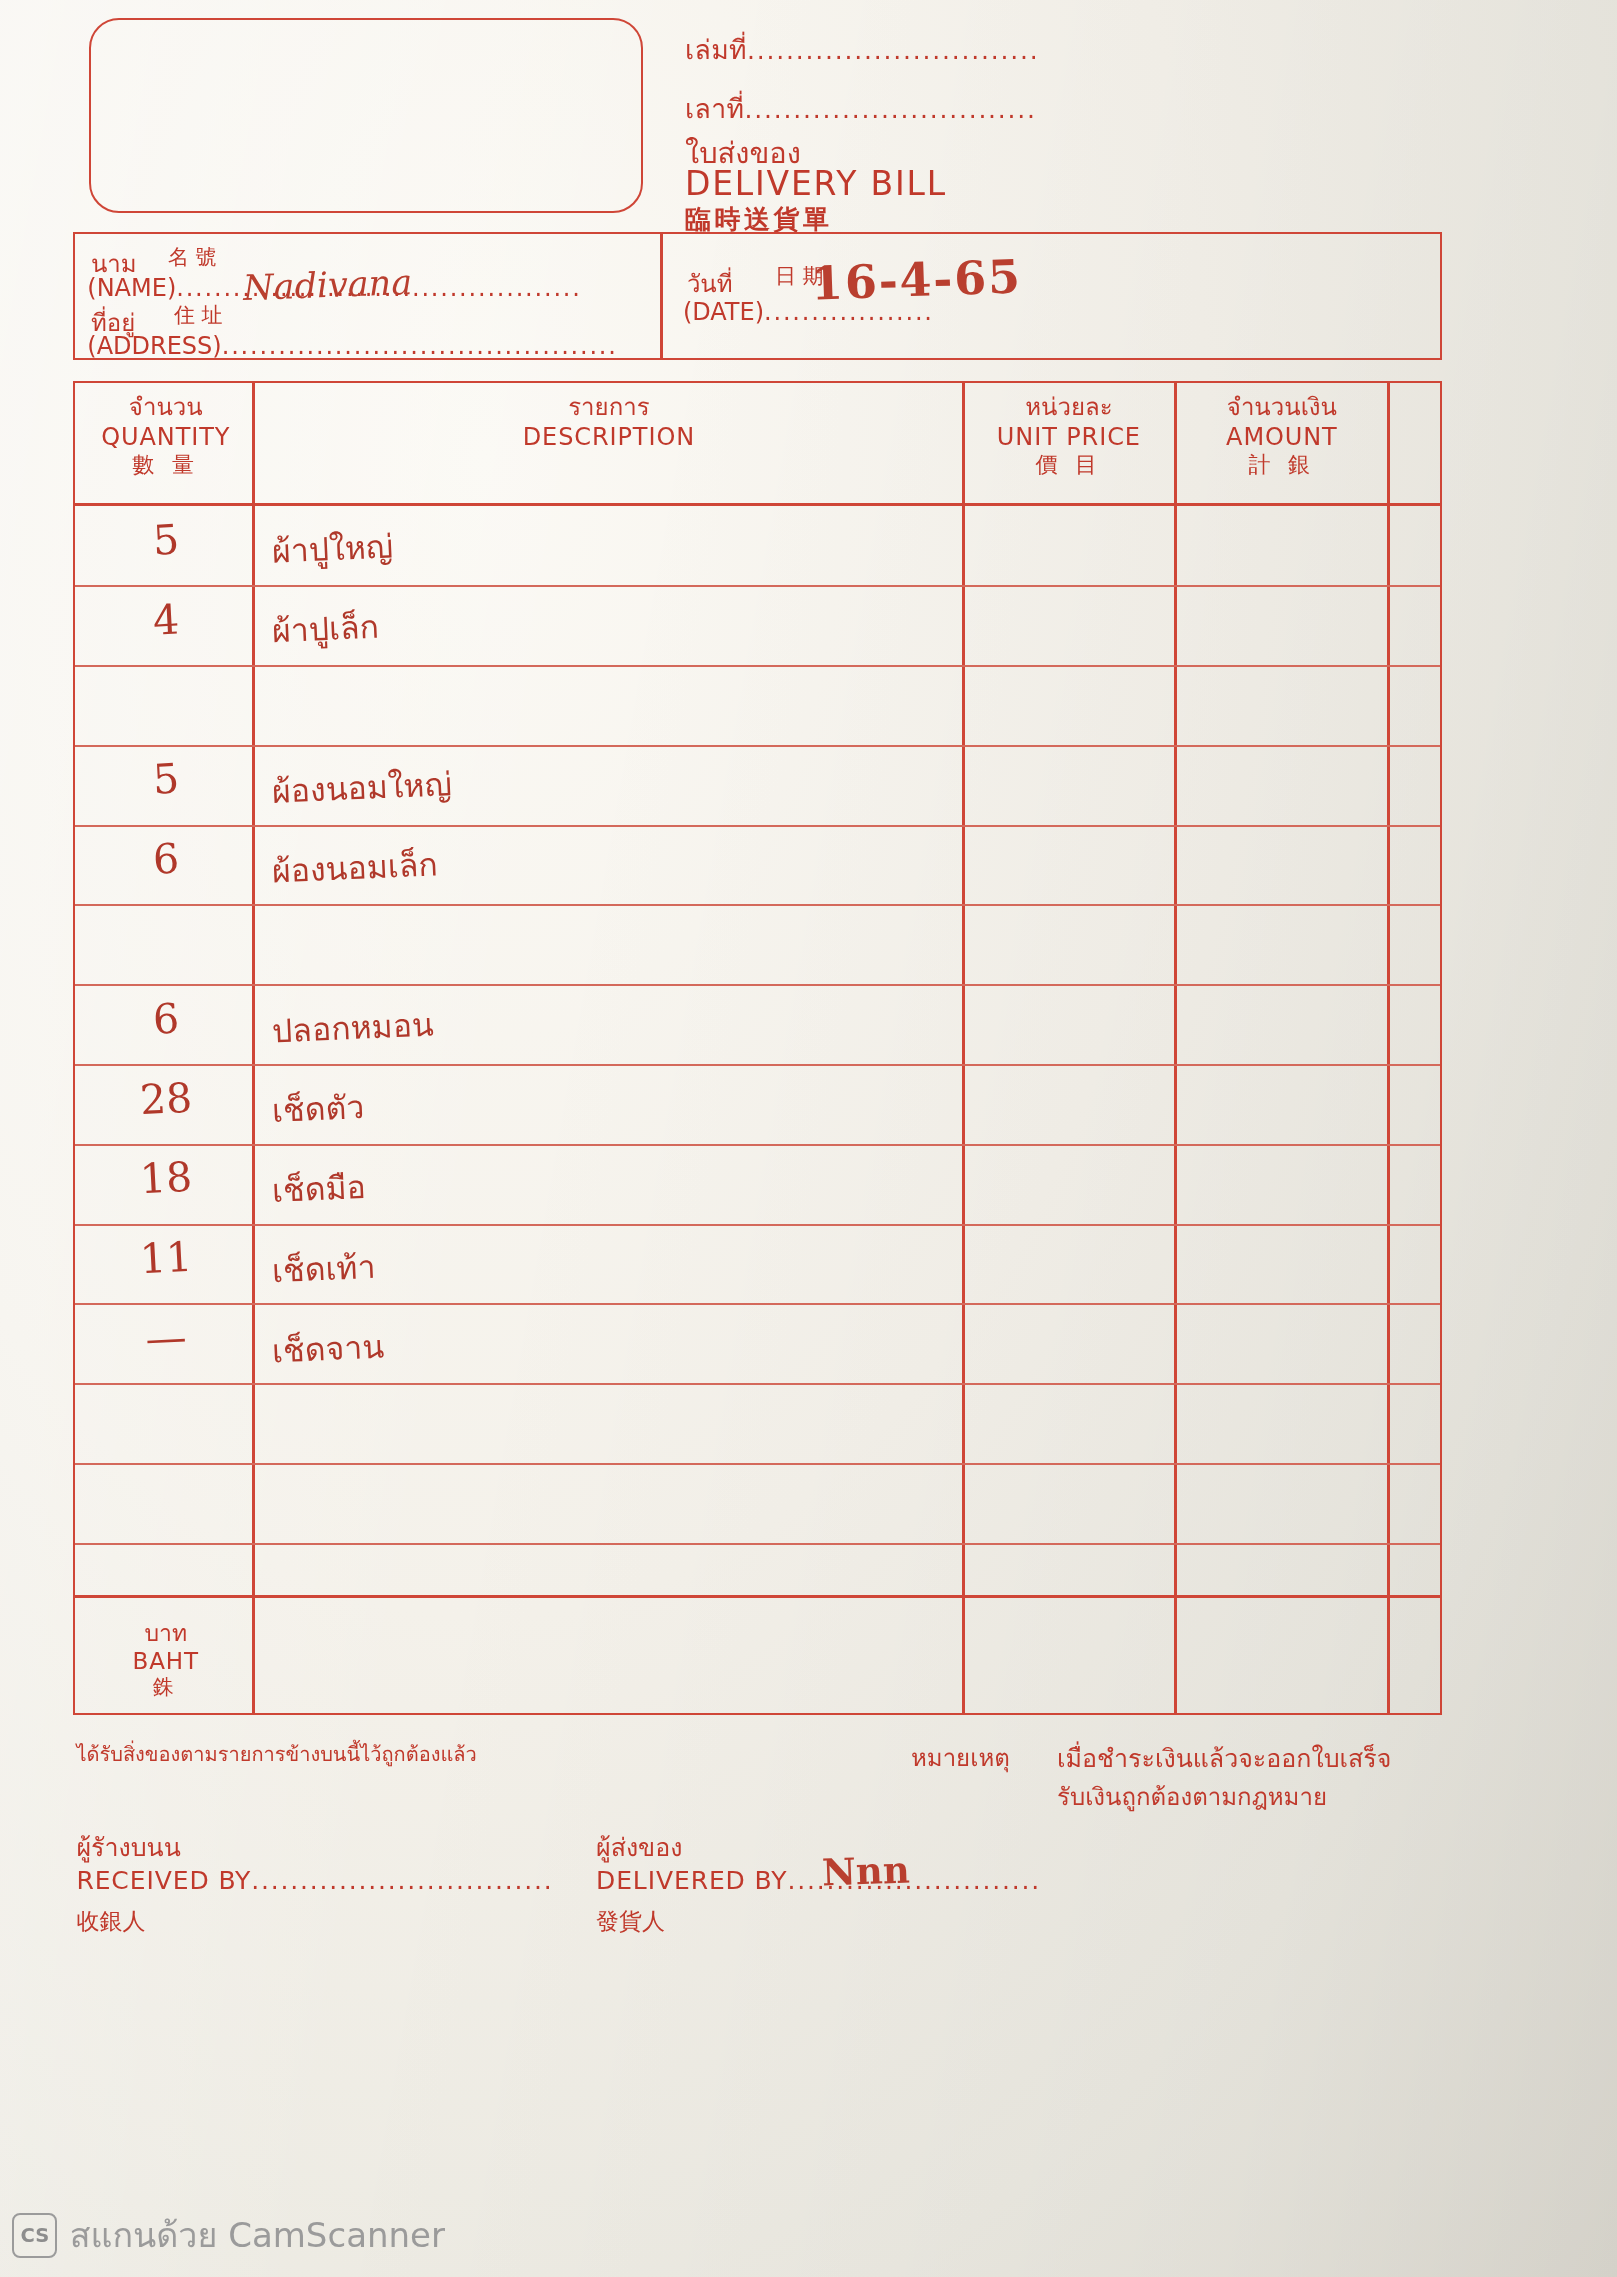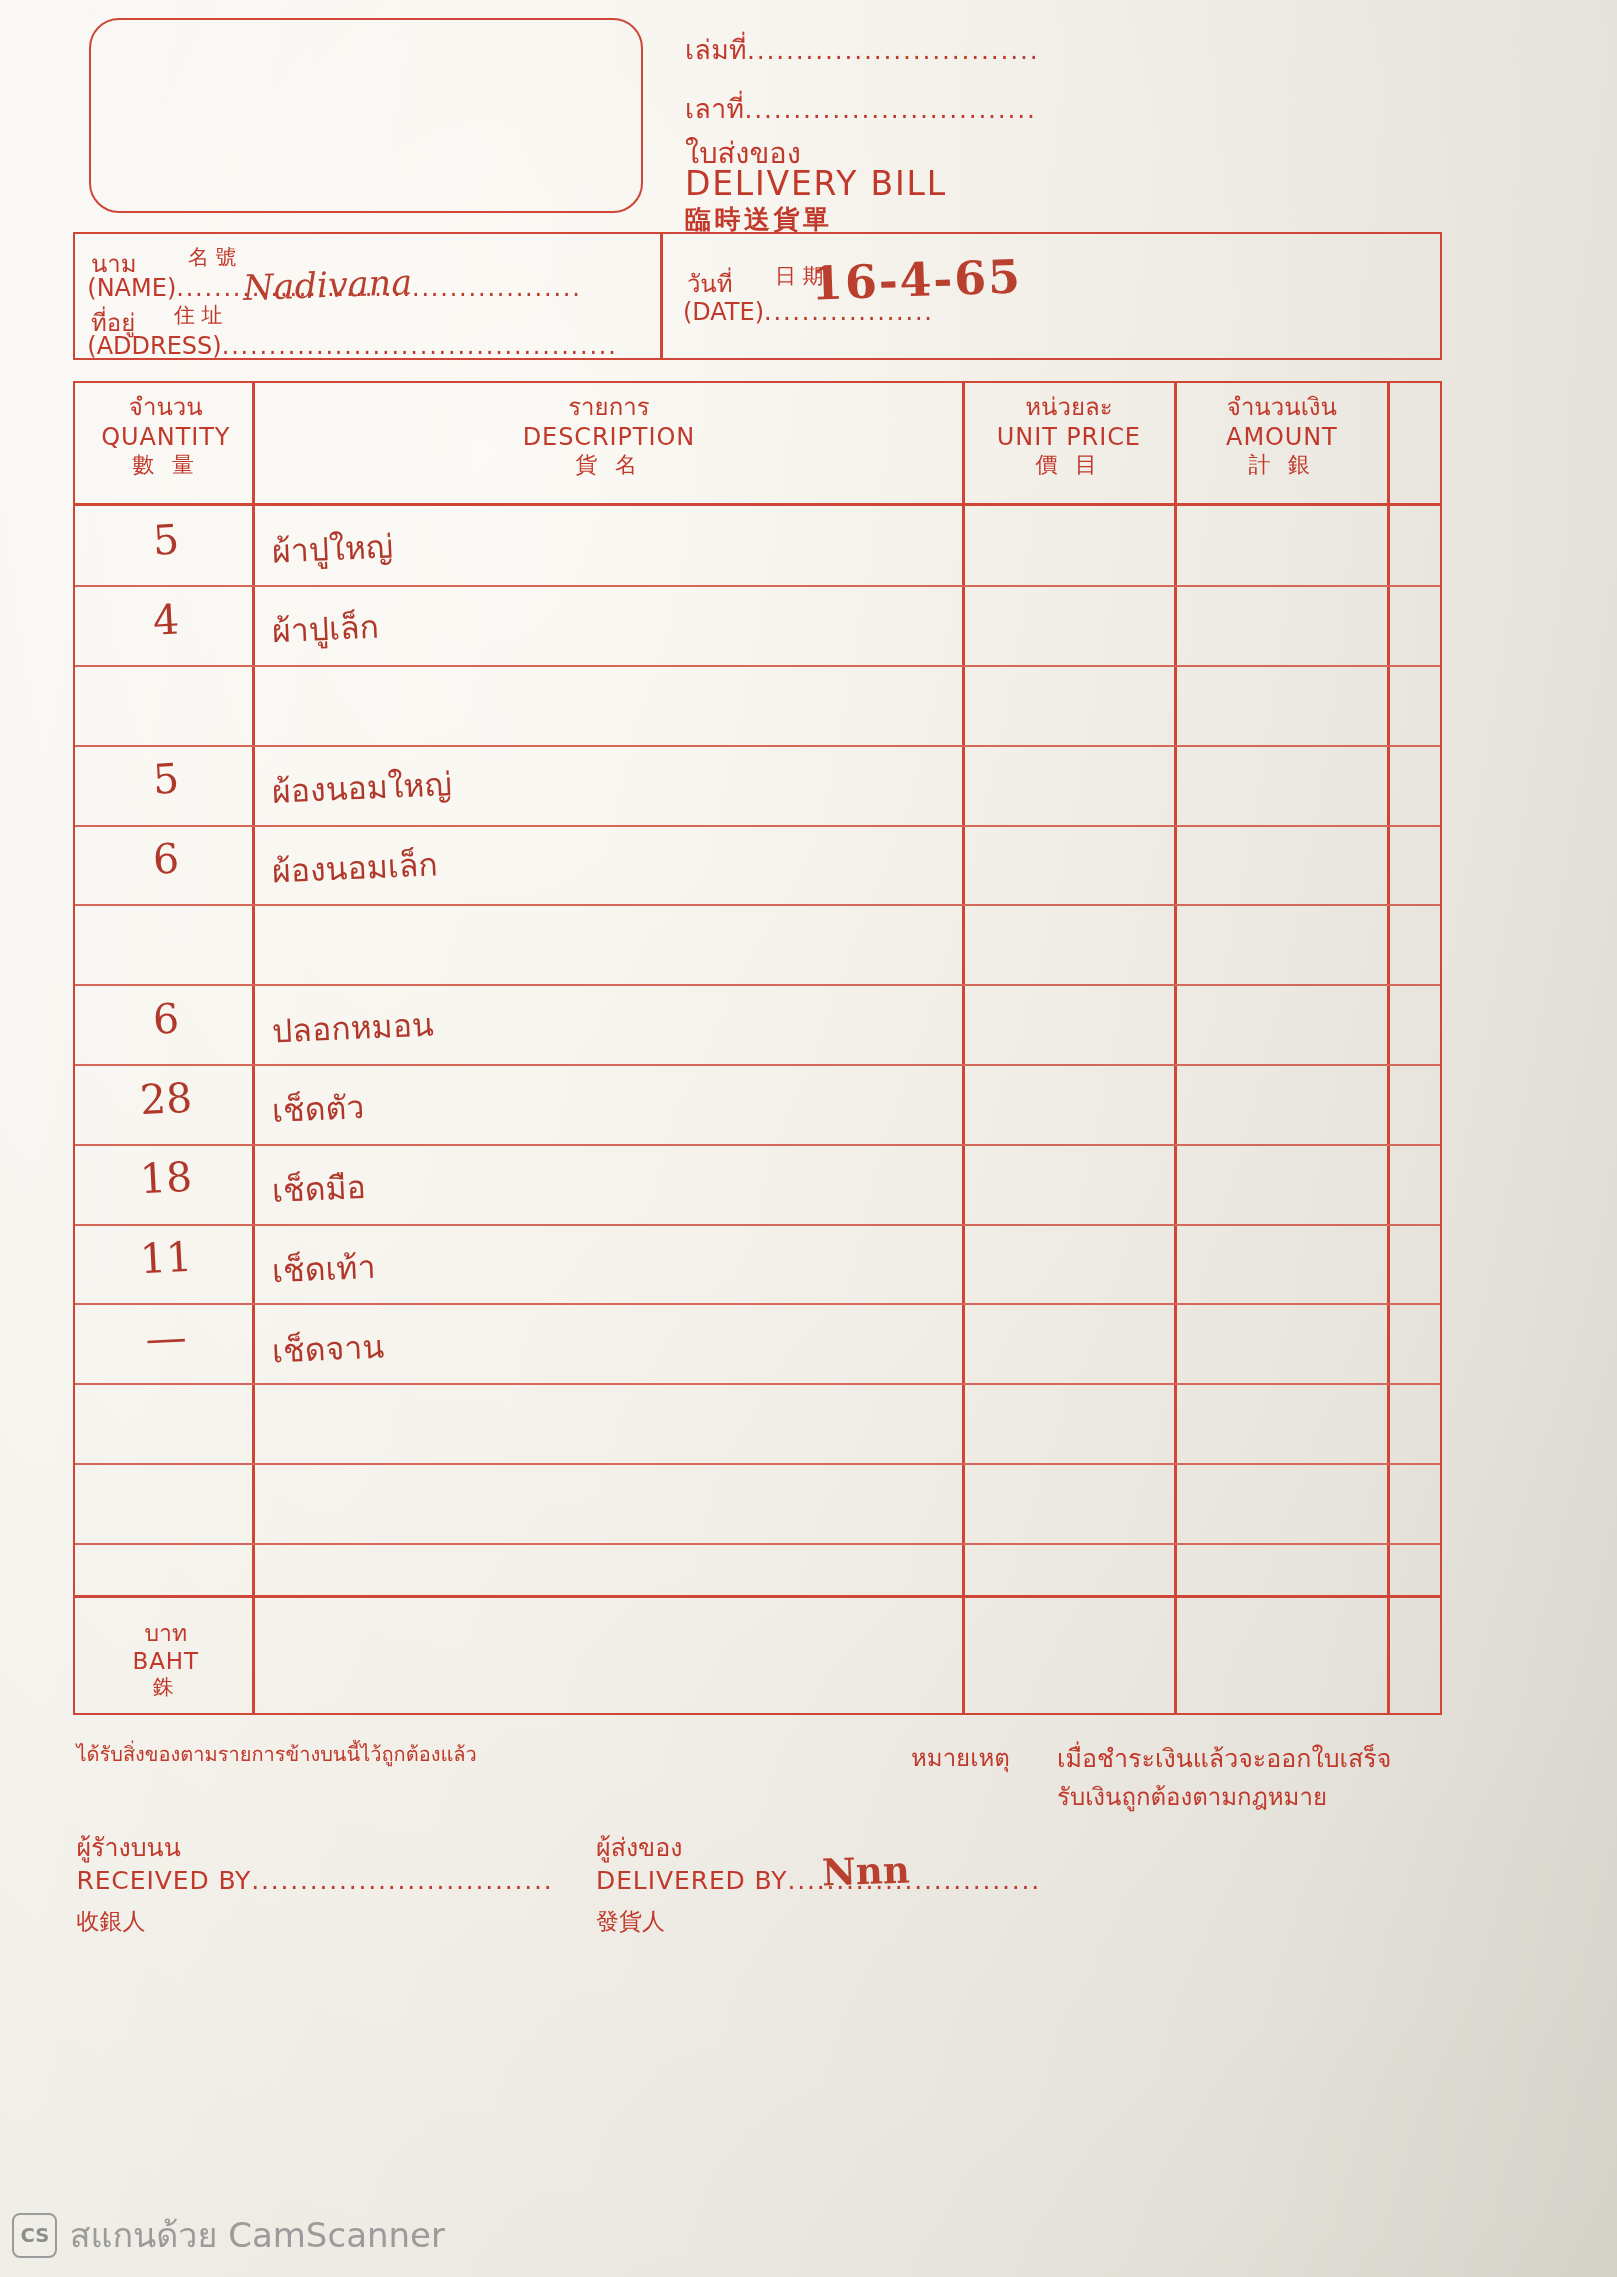--- a/index.html
+++ b/index.html
@@ -49,21 +49,21 @@
   
   .namebox{
     position:absolute;left:8.9px;top:223px;width:1365px;height:124px;
     border:2.7px solid #cf4637;
   }
   .namebox .vsep{
     position:absolute;left:585px;top:0;width:2.7px;height:100%;background:#cf4637;
   }
   .lbl{position:absolute;font-size:24px;white-space:nowrap;}
   .lbl-name-th{left:16px;top:10.6px;}
-  .lbl-name-cn{left:93px;top:8.9px;font-size:21px;margin-left:20px;}
+  .lbl-name-cn{left:93px;top:8.9px;font-size:21px;}
   .lbl-name-en{left:12.4px;top:40px;}
   .lbl-addr-th{left:16px;top:69px;}
   .lbl-addr-cn{left:99px;top:67px;font-size:21px;}
   .lbl-addr-en{left:12.4px;top:98px;}
   .lbl-date-th{left:612px;top:30px;}
   .lbl-date-cn{left:700px;top:28px;font-size:21px;}
   .lbl-date-en{left:608px;top:64px;}
   .dotfill{letter-spacing:1.8px;}
 
   .hw{
@@ -192,21 +192,20 @@
     <div class="foot-rule"></div>
 
     <div class="hcell hc-qty">
       <div class="h-th">จำนวน</div>
       <div class="h-en">QUANTITY</div>
       <div class="h-cn">數  量</div>
     </div>
     <div class="hcell hc-desc">
       <div class="h-th">รายการ</div>
       <div class="h-en">DESCRIPTION</div>
-      <div class="h-cn">貨  名</div>
     </div>
     <div class="hcell hc-unit">
       <div class="h-th">หน่วยละ</div>
       <div class="h-en">UNIT PRICE</div>
       <div class="h-cn">價  目</div>
     </div>
     <div class="hcell hc-amt">
       <div class="h-th">จำนวนเงิน</div>
       <div class="h-en">AMOUNT</div>
       <div class="h-cn">計  銀</div>

